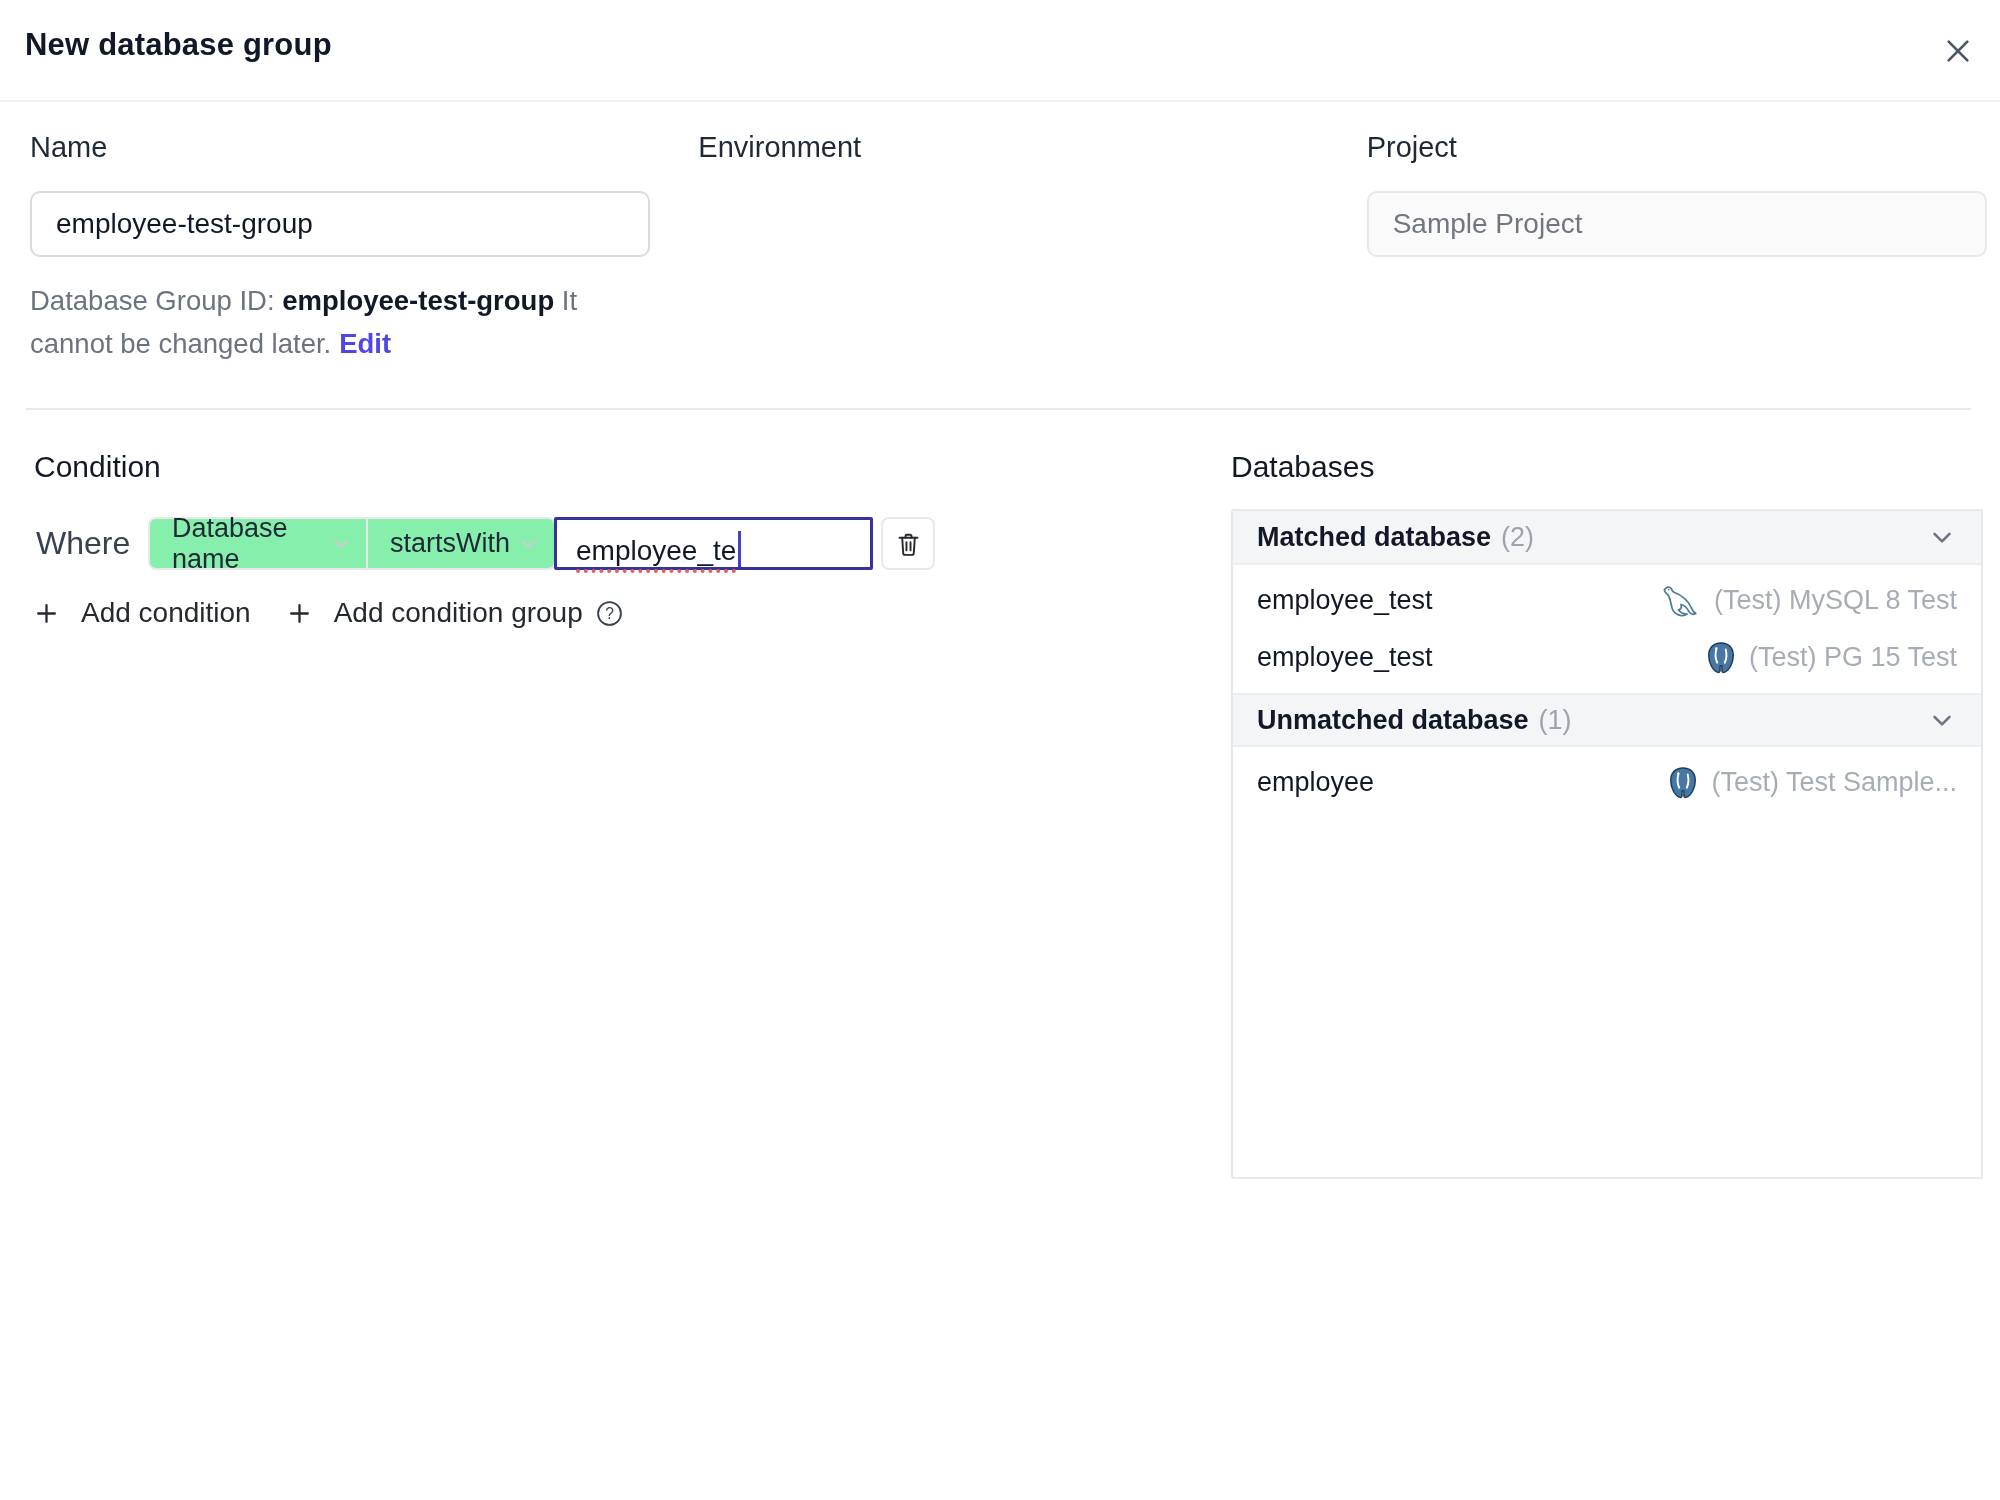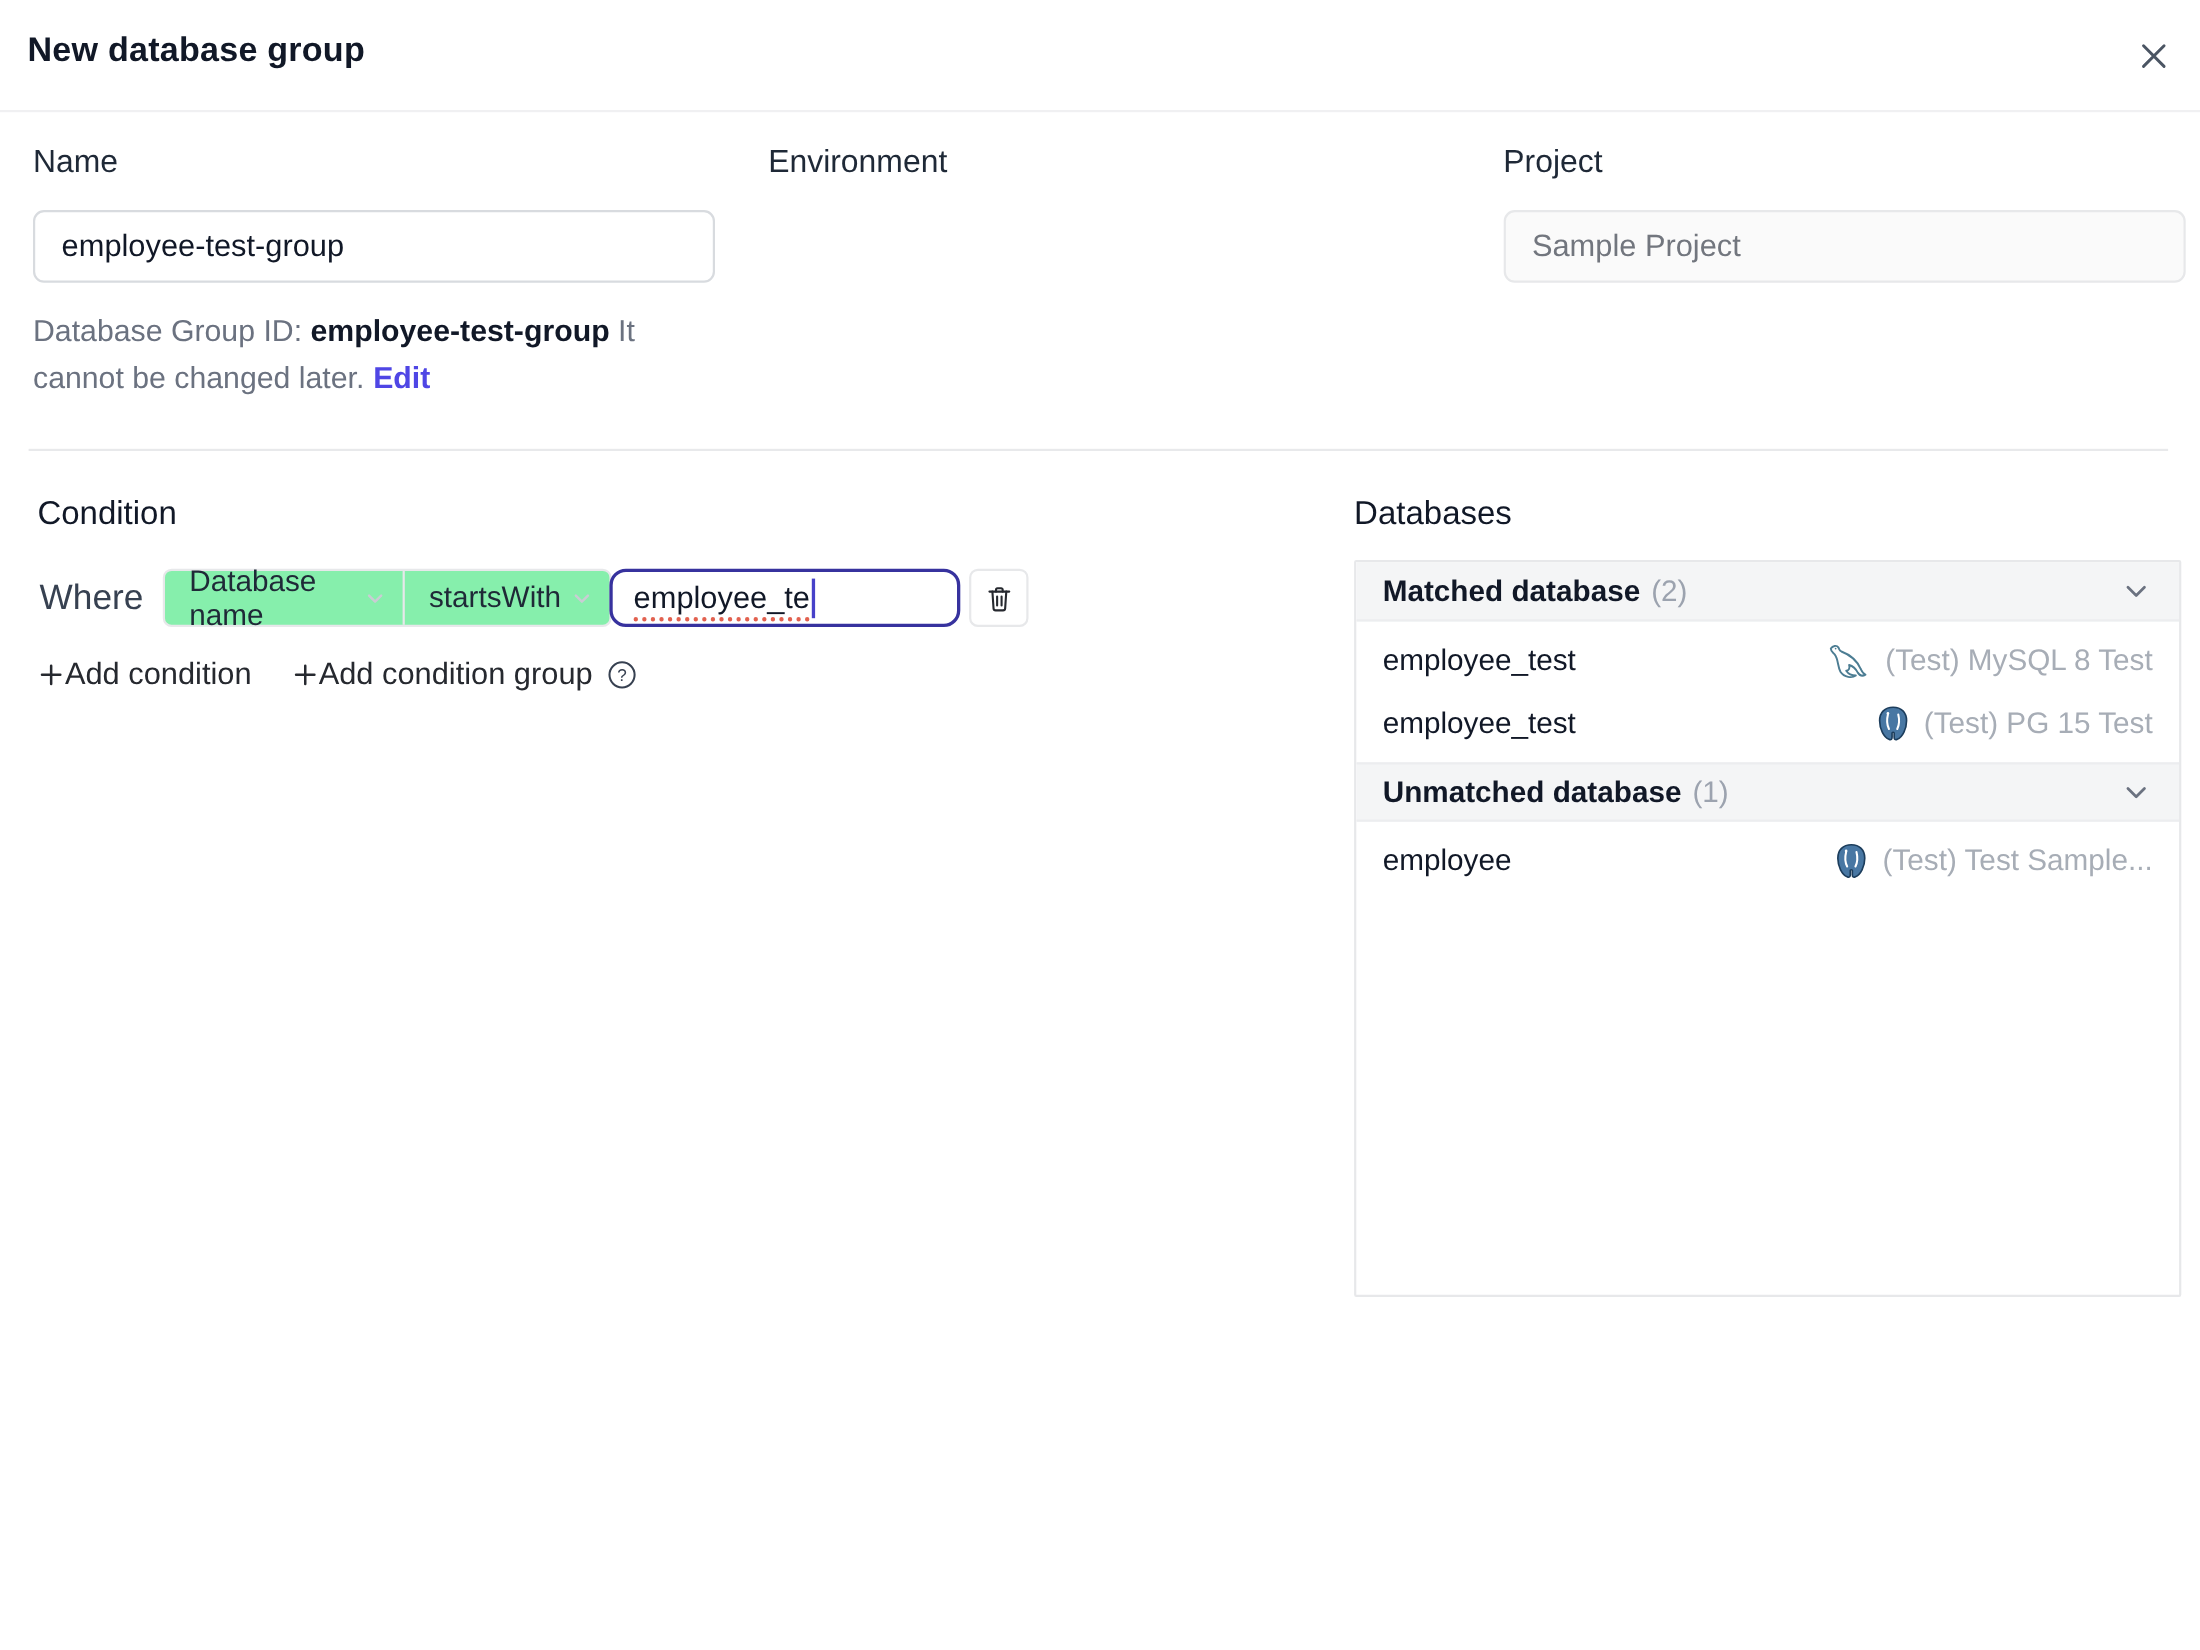--- a/index.html
+++ b/index.html
@@ -40,30 +40,30 @@
   .sec-title { margin:0; font-size:30px; font-weight:400; color:#111827; }
   .cond-row { display:flex; align-items:stretch; height:53px; margin-top:33px; }
   .where { width:114px; display:flex; align-items:center; font-size:32px; color:#374151; padding-left:2px; box-sizing:border-box; }
   .cond-group { display:flex; width:408px; box-sizing:border-box;
     border:2px solid #e7e8ea; border-radius:8px; background:#86efac; }
   .seg { display:flex; align-items:center; justify-content:space-between;
     padding:0 13px 0 22px; font-size:27px; color:#1f2937; box-sizing:border-box; cursor:pointer; }
   .seg.seg1 { width:218px; border-right:2px solid #e7e8ea; }
   .seg.seg2 { flex:1; }
   .cond-value { position:relative; z-index:2; margin-left:-2px; width:319px; box-sizing:border-box;
-    border:3px solid #37329e; border-radius:15px; background:#fff;
-    display:flex; align-items:center; padding:0 19px; font-size:28px; color:#111827; cursor:text; }
+    border:3px solid #37329e; border-radius:2px; background:#fff;
+    display:flex; align-items:flex-end; padding:0 19px; font-size:28px; color:#111827; cursor:text; }
   .misspell { text-decoration:underline; text-decoration-style:dotted;
     text-decoration-color:#e2614f; text-decoration-thickness:3.5px; text-underline-offset:9px; }
   .caret { width:3px; height:36px; background:#4741c9; margin-left:2px; }
   .trash-btn { margin-left:8px; width:54px; height:53px; box-sizing:border-box;
     border:2px solid #e7e8ea; border-radius:8px; background:#fff;
     display:flex; align-items:center; justify-content:center; padding:0; cursor:pointer; }
   .add-row { display:flex; align-items:center; margin-top:27px; }
-  .add-link { display:flex; align-items:center; gap:0; font-size:28px; color:#26292f; cursor:pointer; }
+  .add-link { display:flex; align-items:center; gap:22px; font-size:28px; color:#26292f; cursor:pointer; }
   .add-link.second { margin-left:36px; }
   .help-wrap { margin-left:13px; display:flex; align-items:center; }
 
   
   .db-sec { position:absolute; left:1231px; top:450px; width:752px; }
   .panel { margin-top:25px; height:670px; box-sizing:border-box;
     border:2px solid #e7e8ea; border-radius:2px; background:#fff; overflow:hidden; }
   .p-hdr { height:54px; background:#f4f5f6; display:flex; align-items:center;
     justify-content:space-between; padding:0 24px; box-sizing:border-box; cursor:pointer; }
   .p-hdr .left { display:flex; align-items:baseline; }

